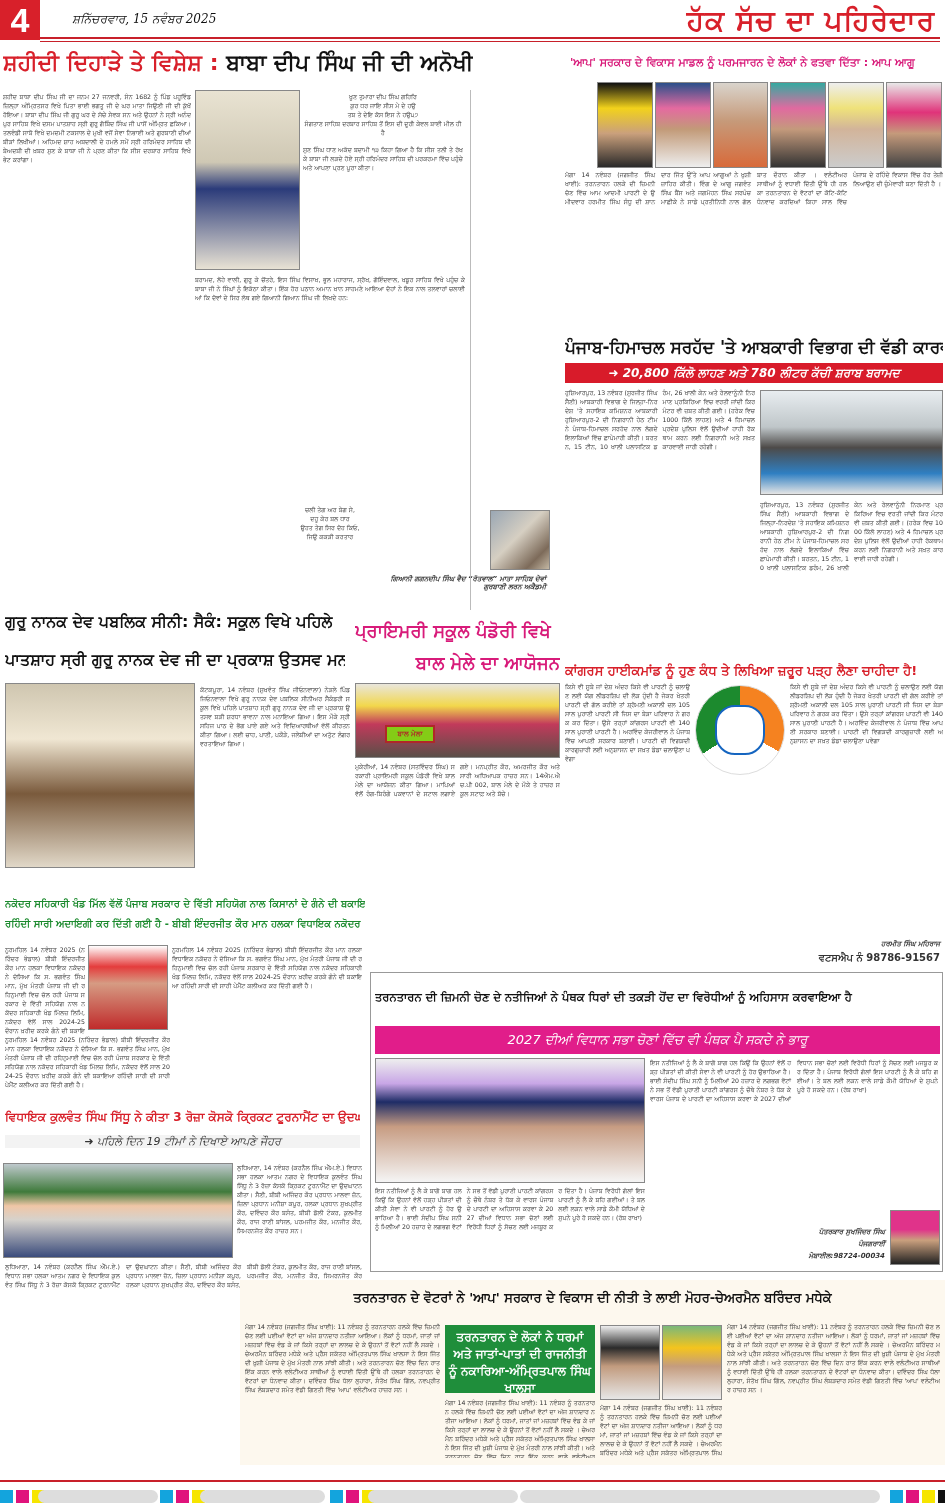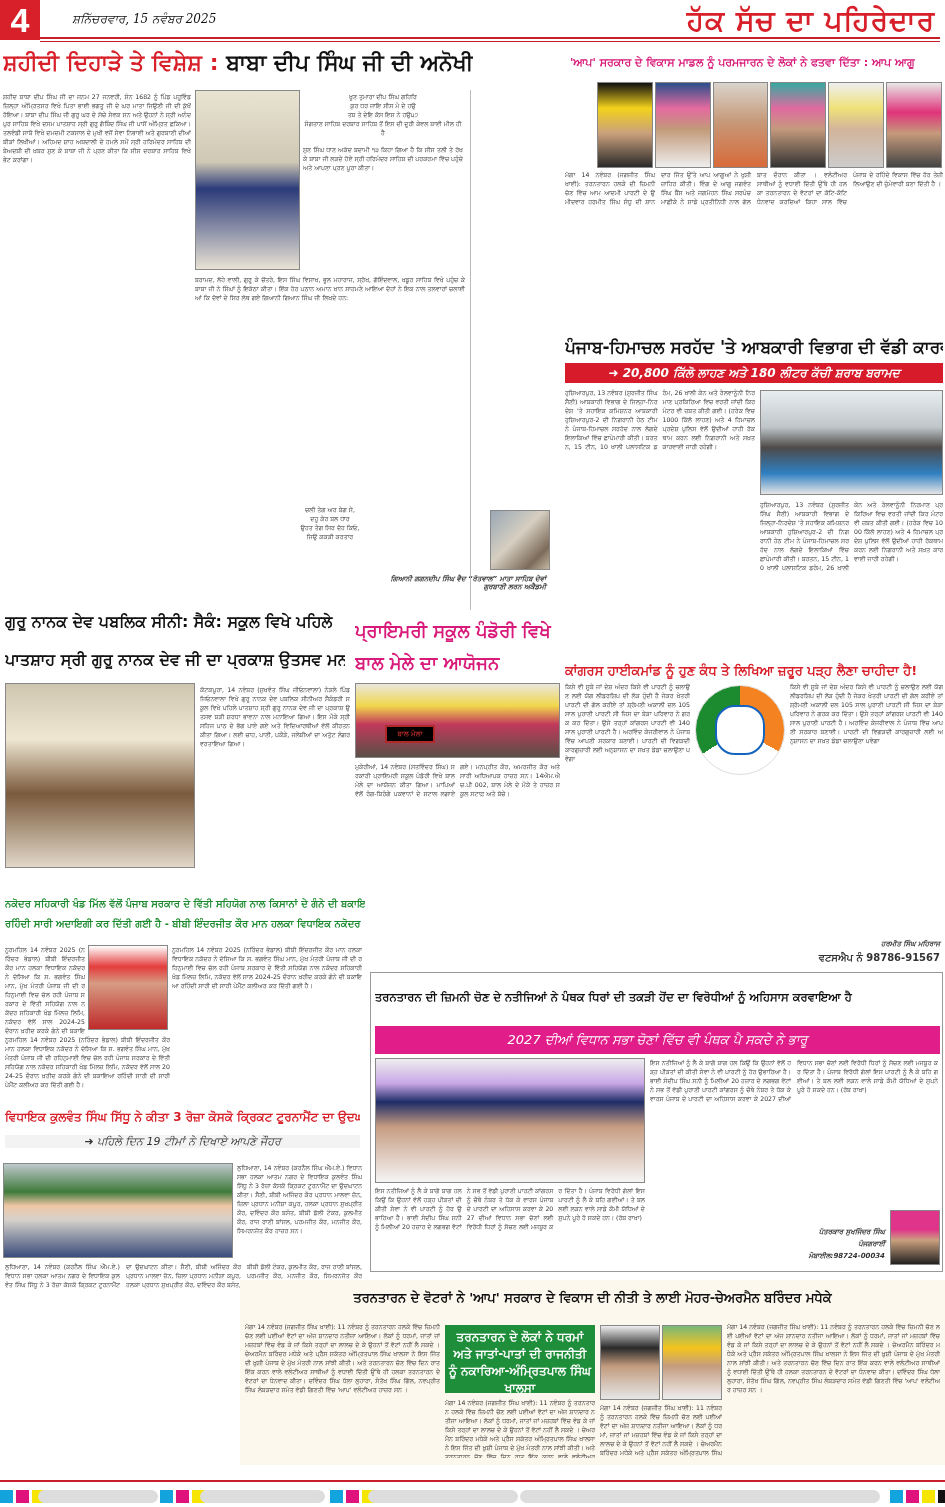--- a/index.html
+++ b/index.html
@@ -61,35 +61,35 @@
   <div class="photo" style="flex:1;background:linear-gradient(180deg,#2b4f8a 0,#e46aa0 30%,#c29a78 55%,#eee)"></div>
   <div class="photo" style="flex:1;background:linear-gradient(180deg,#d9d4cc 0,#c69a7a 45%,#d86a3a)"></div>
   <div class="photo" style="flex:1;background:linear-gradient(180deg,#34a9a0 0,#e06aa0 30%,#c49a7c 55%,#333)"></div>
   <div class="photo" style="flex:1;background:linear-gradient(180deg,#eee 0,#efe27a 30%,#d2b49a 55%,#ccc)"></div>
   <div class="photo" style="flex:1;background:linear-gradient(180deg,#e8e8e8 0,#e0337a 35%,#c59a7b 60%,#444)"></div>
 </div>
 <div class="abs txt" style="left:565px;top:170px;width:378px;height:160px;column-count:4;column-gap:6px">ਮੋਗਾ 14 ਨਵੰਬਰ (ਜਗਜੀਤ ਸਿੰਘ ਖਾਈ): ਤਰਨਤਾਰਨ ਹਲਕੇ ਦੀ ਜ਼ਿਮਨੀ ਚੋਣ ਵਿੱਚ ਆਮ ਆਦਮੀ ਪਾਰਟੀ ਦੇ ਉਮੀਦਵਾਰ ਹਰਮੀਤ ਸਿੰਘ ਸੰਧੂ ਦੀ ਸ਼ਾਨਦਾਰ ਜਿੱਤ ਉੱਤੇ ਆਪ ਆਗੂਆਂ ਨੇ ਖੁਸ਼ੀ ਜ਼ਾਹਿਰ ਕੀਤੀ। ਵਿੰਗ ਦੇ ਆਗੂ ਜਗਵੰਤ ਸਿੰਘ ਬੈਂਸ ਅਤੇ ਜਗਮੋਹਨ ਸਿੰਘ ਸਰਪੰਚ ਮਾਛੀਕੇ ਨੇ ਸਾਡੇ ਪ੍ਰਤੀਨਿਧੀ ਨਾਲ ਗੱਲਬਾਤ ਦੌਰਾਨ ਕੀਤਾ । ਵਲੰਟੀਅਰ ਸਾਥੀਆਂ ਨੂੰ ਵਧਾਈ ਦਿੱਤੀ ਉੱਥੇ ਹੀ ਹਲਕਾ ਤਰਨਤਾਰਨ ਦੇ ਵੋਟਰਾਂ ਦਾ ਕੋਟਿ-ਕੋਟਿ ਧੰਨਵਾਦ ਕਰਦਿਆਂ ਕਿਹਾ ਸਾਲ ਵਿੱਚ ਪੰਜਾਬ ਦੇ ਰਹਿੰਦੇ ਵਿਕਾਸ ਵਿੱਚ ਹੋਰ ਤੇਜ਼ੀ ਲਿਆਉਣ ਦੀ ਜ਼ੁੰਮੇਵਾਰੀ ਬਣਾ ਦਿੱਤੀ ਹੈ ।</div>
 
 <div class="abs h2 blk" style="left:565px;top:337px;width:378px;font-size:17px">ਪੰਜਾਬ-ਹਿਮਾਚਲ ਸਰਹੱਦ 'ਤੇ ਆਬਕਾਰੀ ਵਿਭਾਗ ਦੀ ਵੱਡੀ ਕਾਰਵਾਈ</div>
 <div class="abs strip" style="left:565px;top:363px;width:378px;height:20px">
-  <span>➜ </span><span>20,800 ਕਿੱਲੋ ਲਾਹਣ ਅਤੇ 180 ਲੀਟਰ ਕੱਚੀ ਸ਼ਰਾਬ ਬਰਾਮਦ</span>
+  <span>➜ </span><span>20,800 ਕਿੱਲੋ ਲਾਹਣ ਅਤੇ 780 ਲੀਟਰ ਕੱਚੀ ਸ਼ਰਾਬ ਬਰਾਮਦ</span>
 </div>
 <div class="abs txt" style="left:565px;top:388px;width:190px;height:220px;column-count:2;column-gap:5px">ਹੁਸ਼ਿਆਰਪੁਰ, 13 ਨਵੰਬਰ (ਸੁਰਜੀਤ ਸਿੰਘ ਸੈਣੀ) ਆਬਕਾਰੀ ਵਿਭਾਗ ਦੇ ਜਿਲ੍ਹਾ-ਨਿਰਦੇਸ਼ 'ਤੇ ਸਹਾਇਕ ਕਮਿਸ਼ਨਰ ਆਬਕਾਰੀ ਹੁਸ਼ਿਆਰਪੁਰ-2 ਦੀ ਨਿਗਰਾਨੀ ਹੇਠ ਟੀਮ ਨੇ ਪੰਜਾਬ-ਹਿਮਾਚਲ ਸਰਹੱਦ ਨਾਲ ਲੱਗਦੇ ਇਲਾਕਿਆਂ ਵਿੱਚ ਛਾਪੇਮਾਰੀ ਕੀਤੀ। ਬਰਤਨ, 15 ਟੀਨ, 10 ਖਾਲੀ ਪਲਾਸਟਿਕ ਡਰੰਮ, 26 ਖਾਲੀ ਕੇਨ ਅਤੇ ਰੇਲਵਾਨੂੰਨੀ ਨਿਰਮਾਣ ਪ੍ਰਕਿਰਿਆ ਵਿਚ ਵਰਤੀ ਜਾਂਦੀ ਕਿਰ ਮੰਟਰ ਵੀ ਜ਼ਬਤ ਕੀਤੀ ਗਈ। (ਹਰੇਕ ਵਿਚ 1000 ਕਿੱਲੋ ਲਾਹਣ) ਅਤੇ 4 ਹਿਮਾਚਲ ਪ੍ਰਦੇਸ਼ ਪੁਲਿਸ ਵੱਲੋਂ ਉਦੀਆਂ ਹਾਹੀ ਰੋਕਥਾਮ ਕਰਨ ਲਈ ਨਿਗਰਾਨੀ ਅਤੇ ਸਖ਼ਤ ਕਾਰਵਾਈ ਜਾਰੀ ਰਹੇਗੀ।</div>
 <div class="abs photo" style="left:760px;top:390px;width:183px;height:105px;background:linear-gradient(180deg,#e8edf0 0,#bfc6c9 35%,#4d4a48 55%,#2f7fc2 80%,#e5e5e5)"></div>
 <div class="abs txt" style="left:760px;top:500px;width:183px;height:110px;column-count:2;column-gap:5px">ਹੁਸ਼ਿਆਰਪੁਰ, 13 ਨਵੰਬਰ (ਸੁਰਜੀਤ ਸਿੰਘ ਸੈਣੀ) ਆਬਕਾਰੀ ਵਿਭਾਗ ਦੇ ਜਿਲ੍ਹਾ-ਨਿਰਦੇਸ਼ 'ਤੇ ਸਹਾਇਕ ਕਮਿਸ਼ਨਰ ਆਬਕਾਰੀ ਹੁਸ਼ਿਆਰਪੁਰ-2 ਦੀ ਨਿਗਰਾਨੀ ਹੇਠ ਟੀਮ ਨੇ ਪੰਜਾਬ-ਹਿਮਾਚਲ ਸਰਹੱਦ ਨਾਲ ਲੱਗਦੇ ਇਲਾਕਿਆਂ ਵਿੱਚ ਛਾਪੇਮਾਰੀ ਕੀਤੀ। ਬਰਤਨ, 15 ਟੀਨ, 10 ਖਾਲੀ ਪਲਾਸਟਿਕ ਡਰੰਮ, 26 ਖਾਲੀ ਕੇਨ ਅਤੇ ਰੇਲਵਾਨੂੰਨੀ ਨਿਰਮਾਣ ਪ੍ਰਕਿਰਿਆ ਵਿਚ ਵਰਤੀ ਜਾਂਦੀ ਕਿਰ ਮੰਟਰ ਵੀ ਜ਼ਬਤ ਕੀਤੀ ਗਈ। (ਹਰੇਕ ਵਿਚ 1000 ਕਿੱਲੋ ਲਾਹਣ) ਅਤੇ 4 ਹਿਮਾਚਲ ਪ੍ਰਦੇਸ਼ ਪੁਲਿਸ ਵੱਲੋਂ ਉਦੀਆਂ ਹਾਹੀ ਰੋਕਥਾਮ ਕਰਨ ਲਈ ਨਿਗਰਾਨੀ ਅਤੇ ਸਖ਼ਤ ਕਾਰਵਾਈ ਜਾਰੀ ਰਹੇਗੀ।</div>
 
 <div class="abs h2 blk" style="left:5px;top:612px;width:340px;font-size:16px;text-align:left">ਗੁਰੂ ਨਾਨਕ ਦੇਵ ਪਬਲਿਕ ਸੀਨੀ: ਸੈਕੰ: ਸਕੂਲ ਵਿਖੇ ਪਹਿਲੇ</div>
 <div class="abs h2 blk" style="left:5px;top:650px;width:340px;font-size:16px;text-align:center">ਪਾਤਸ਼ਾਹ ਸ੍ਰੀ ਗੁਰੂ ਨਾਨਕ ਦੇਵ ਜੀ ਦਾ ਪ੍ਰਕਾਸ਼ ਉਤਸਵ ਮਨਾਇਆ</div>
 <div class="abs photo" style="left:5px;top:683px;width:190px;height:185px;background:linear-gradient(180deg,#cfc6b0 0,#f0e7d3 30%,#7a5a3c 60%,#e1d8c8)"></div>
 <div class="abs txt" style="left:200px;top:685px;width:150px;height:180px">ਕੋਟਕਪੂਰਾ, 14 ਨਵੰਬਰ (ਸੁਖਵੰਤ ਸਿੰਘ ਜੀਓਨਵਾਲਾ) ਨੇੜਲੇ ਪਿੰਡ ਜਿਓਨਵਾਲਾ ਵਿਖੇ ਗੁਰੂ ਨਾਨਕ ਦੇਵ ਪਬਲਿਕ ਸੀਨੀਅਰ ਸੈਕੰਡਰੀ ਸਕੂਲ ਵਿਖੇ ਪਹਿਲੇ ਪਾਤਸ਼ਾਹ ਸ੍ਰੀ ਗੁਰੂ ਨਾਨਕ ਦੇਵ ਜੀ ਦਾ ਪ੍ਰਕਾਸ਼ ਉਤਸਵ ਬੜੀ ਸ਼ਰਧਾ ਭਾਵਨਾ ਨਾਲ ਮਨਾਇਆ ਗਿਆ। ਇਸ ਮੌਕੇ ਸ੍ਰੀ ਸਹਿਜ ਪਾਠ ਦੇ ਭੋਗ ਪਾਏ ਗਏ ਅਤੇ ਵਿਦਿਆਰਥੀਆਂ ਵੱਲੋਂ ਕੀਰਤਨ ਕੀਤਾ ਗਿਆ। ਲਈ ਚਾਹ, ਪਾਣੀ, ਪਕੌੜੇ, ਜਲੇਬੀਆਂ ਦਾ ਅਤੁੱਟ ਲੰਗਰ ਵਰਤਾਇਆ ਗਿਆ।</div>
 
 <div class="abs h2 pink" style="left:355px;top:620px;width:205px;font-size:18px;text-align:left">ਪ੍ਰਾਇਮਰੀ ਸਕੂਲ ਪੰਡੋਰੀ ਵਿਖੇ</div>
-<div class="abs h2 pink" style="left:355px;top:652px;width:205px;font-size:18px;text-align:left">ਬਾਲ ਮੇਲੇ ਦਾ ਆਯੋਜਨ</div>
+<div class="abs h2 pink" style="left:355px;top:652px;width:205px;font-size:18px;text-align:right">ਬਾਲ ਮੇਲੇ ਦਾ ਆਯੋਜਨ</div>
 <div class="abs photo" style="left:355px;top:683px;width:205px;height:75px;background:linear-gradient(180deg,#e9e6dc 0,#f2d74b 30%,#c23a5b 55%,#5a4f48)"></div>
-<div class="abs" style="left:385px;top:725px;width:50px;height:18px;background:#000000;border:2px solid #b02828;font:bold 7px 'DejaVu Sans',sans-serif;color:#b02828;text-align:center;line-height:14px">ਬਾਲ ਮੇਲਾ</div>
+<div class="abs" style="left:385px;top:725px;width:50px;height:18px;background:#84cc16;border:2px solid #b02828;font:bold 7px 'DejaVu Sans',sans-serif;color:#b02828;text-align:center;line-height:14px">ਬਾਲ ਮੇਲਾ</div>
 <div class="abs txt" style="left:355px;top:762px;width:205px;height:130px;column-count:2;column-gap:5px">ਮੁਕੇਰੀਆਂ, 14 ਨਵੰਬਰ (ਸਤਵਿੰਦਰ ਸਿੰਘ) ਸਰਕਾਰੀ ਪ੍ਰਾਇਮਰੀ ਸਕੂਲ ਪੰਡੋਰੀ ਵਿਖੇ ਬਾਲ ਮੇਲੇ ਦਾ ਆਯੋਜਨ ਕੀਤਾ ਗਿਆ। ਮਾਪਿਆਂ ਵੱਲੋਂ ਰੰਗ-ਬਿਰੰਗੇ ਪਕਵਾਨਾਂ ਦੇ ਸਟਾਲ ਲਗਾਏ ਗਏ। ਮਨਪ੍ਰੀਤ ਕੌਰ, ਅਮਰਜੀਤ ਕੌਰ ਅਤੇ ਸਾਰੀ ਅਧਿਆਪਕ ਹਾਜ਼ਰ ਸਨ। 14ਐਮ.ਐਚ.ਪੀ 002, ਬਾਲ ਮੇਲੇ ਦੇ ਮੌਕੇ ਤੇ ਹਾਜ਼ਰ ਸਕੂਲ ਸਟਾਫ਼ ਅਤੇ ਬੱਚੇ।</div>
 
 <div class="abs h2 red" style="left:565px;top:663px;width:378px;font-size:13px">ਕਾਂਗਰਸ ਹਾਈਕਮਾਂਡ ਨੂੰ ਹੁਣ ਕੰਧ ਤੇ ਲਿਖਿਆ ਜ਼ਰੂਰ ਪੜ੍ਹ ਲੈਣਾ ਚਾਹੀਦਾ ਹੈ!</div>
 <div class="abs txt" style="left:565px;top:682px;width:125px;height:260px">ਕਿਸੇ ਵੀ ਸੂਬੇ ਜਾਂ ਦੇਸ਼ ਅੰਦਰ ਕਿਸੇ ਵੀ ਪਾਰਟੀ ਨੂੰ ਚਲਾਉਣ ਲਈ ਯੋਗ ਲੀਡਰਸ਼ਿਪ ਦੀ ਲੋੜ ਹੁੰਦੀ ਹੈ ਜੇਕਰ ਖੇਤਰੀ ਪਾਰਟੀ ਦੀ ਗੱਲ ਕਰੀਏ ਤਾਂ ਸ਼੍ਰੋਮਣੀ ਅਕਾਲੀ ਦਲ 105 ਸਾਲ ਪੁਰਾਣੀ ਪਾਰਟੀ ਸੀ ਜਿਸ ਦਾ ਬੇੜਾ ਪਰਿਵਾਰ ਨੇ ਗਰਕ ਕਰ ਦਿੱਤਾ। ਉਸੇ ਤਰ੍ਹਾਂ ਕਾਂਗਰਸ ਪਾਰਟੀ ਵੀ 140 ਸਾਲ ਪੁਰਾਣੀ ਪਾਰਟੀ ਹੈ। ਅਰਵਿੰਦ ਕੇਜਰੀਵਾਲ ਨੇ ਪੰਜਾਬ ਵਿੱਚ ਆਪਣੀ ਸਰਕਾਰ ਬਣਾਈ। ਪਾਰਟੀ ਦੀ ਵਿਗੜਦੀ ਕਾਰਗੁਜ਼ਾਰੀ ਲਈ ਅਨੁਸ਼ਾਸਨ ਦਾ ਸਖ਼ਤ ਡੰਡਾ ਚਲਾਉਣਾ ਪਵੇਗਾ</div>
 <div class="abs" style="left:695px;top:685px;width:90px;height:90px;border-radius:50%;background:conic-gradient(#f58220 0 33%,#fff 0 66%,#1c8a2e 0);border:1px solid #ddd"></div>
 <div class="abs" style="left:715px;top:705px;width:50px;height:50px;border-radius:40%;background:#fff;border:2px solid #1565c0"></div>
 <div class="abs txt" style="left:790px;top:682px;width:153px;height:260px">ਕਿਸੇ ਵੀ ਸੂਬੇ ਜਾਂ ਦੇਸ਼ ਅੰਦਰ ਕਿਸੇ ਵੀ ਪਾਰਟੀ ਨੂੰ ਚਲਾਉਣ ਲਈ ਯੋਗ ਲੀਡਰਸ਼ਿਪ ਦੀ ਲੋੜ ਹੁੰਦੀ ਹੈ ਜੇਕਰ ਖੇਤਰੀ ਪਾਰਟੀ ਦੀ ਗੱਲ ਕਰੀਏ ਤਾਂ ਸ਼੍ਰੋਮਣੀ ਅਕਾਲੀ ਦਲ 105 ਸਾਲ ਪੁਰਾਣੀ ਪਾਰਟੀ ਸੀ ਜਿਸ ਦਾ ਬੇੜਾ ਪਰਿਵਾਰ ਨੇ ਗਰਕ ਕਰ ਦਿੱਤਾ। ਉਸੇ ਤਰ੍ਹਾਂ ਕਾਂਗਰਸ ਪਾਰਟੀ ਵੀ 140 ਸਾਲ ਪੁਰਾਣੀ ਪਾਰਟੀ ਹੈ। ਅਰਵਿੰਦ ਕੇਜਰੀਵਾਲ ਨੇ ਪੰਜਾਬ ਵਿੱਚ ਆਪਣੀ ਸਰਕਾਰ ਬਣਾਈ। ਪਾਰਟੀ ਦੀ ਵਿਗੜਦੀ ਕਾਰਗੁਜ਼ਾਰੀ ਲਈ ਅਨੁਸ਼ਾਸਨ ਦਾ ਸਖ਼ਤ ਡੰਡਾ ਚਲਾਉਣਾ ਪਵੇਗਾ</div>
 <div class="abs caption" style="left:760px;top:940px;width:180px;font-size:7px">ਹਰਮੀਤ ਸਿੰਘ ਮਹਿਰਾਜ</div>
 <div class="abs caption" style="left:760px;top:952px;width:180px;font-style:normal;font-size:10px">ਵਟਸਐਪ ਨੰ 98786-91567</div>
 

